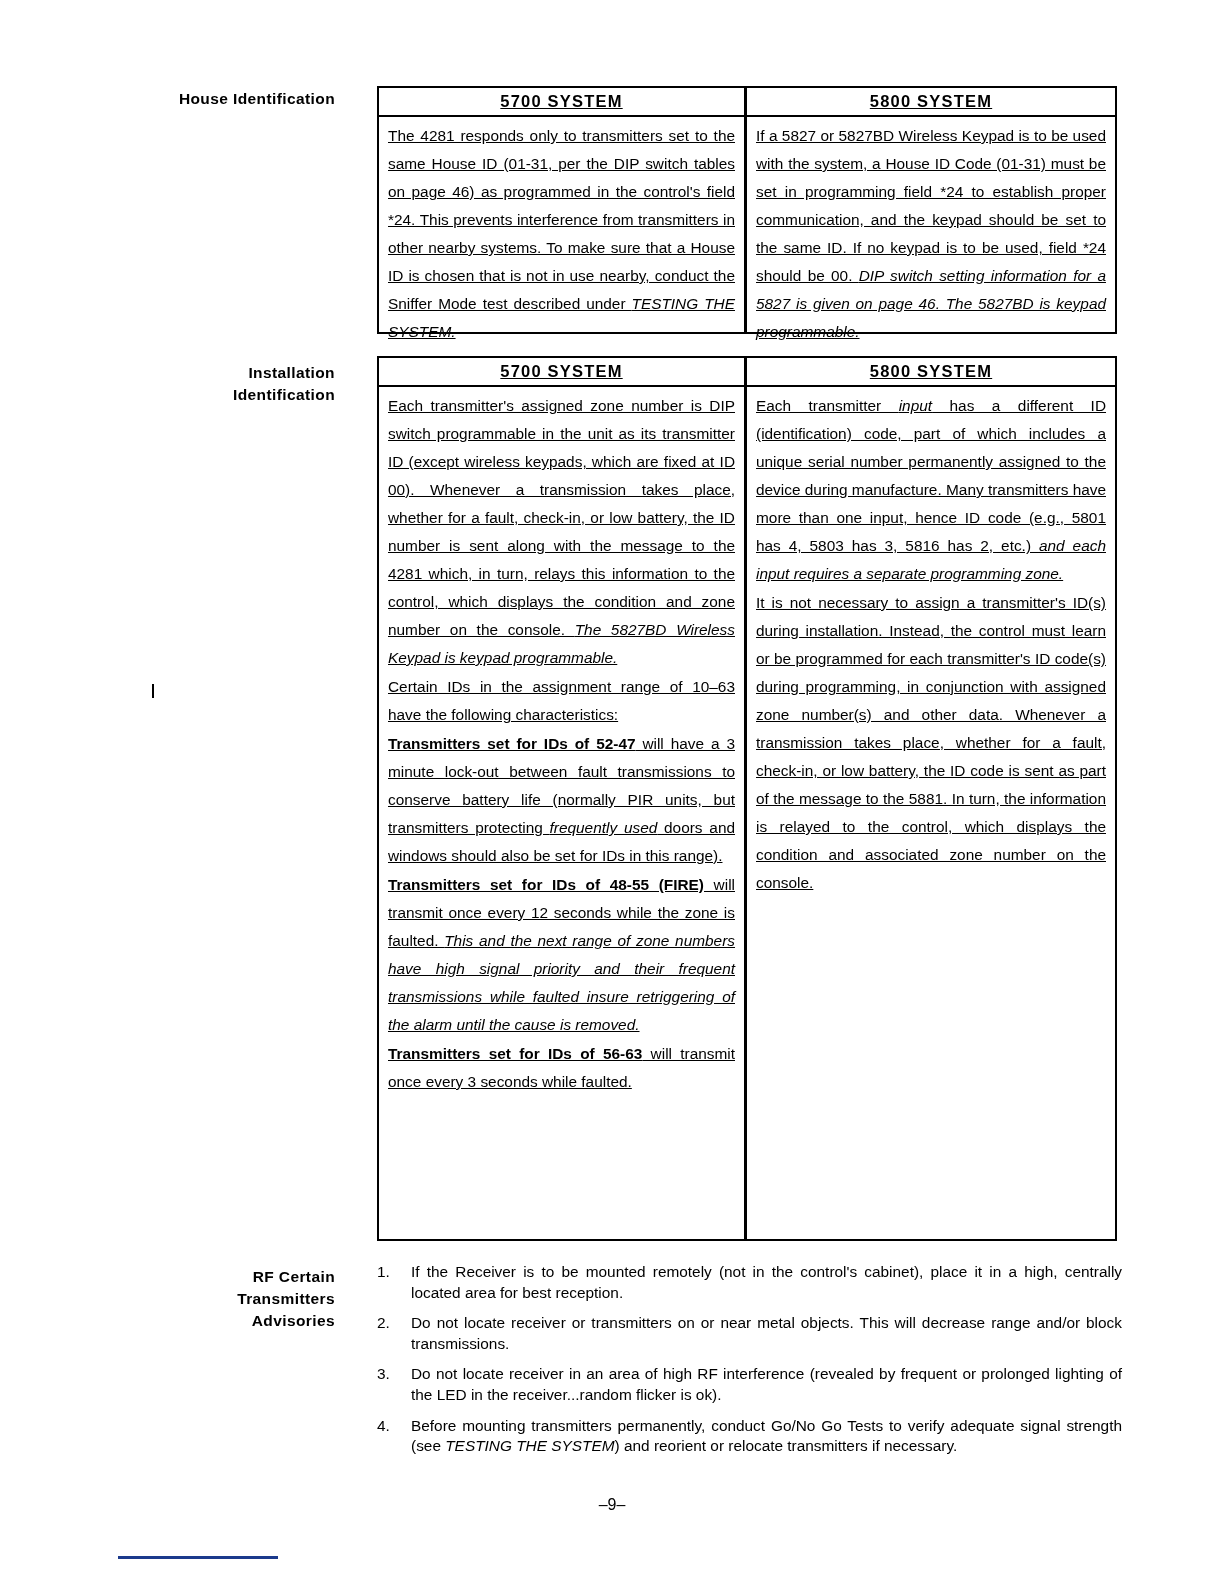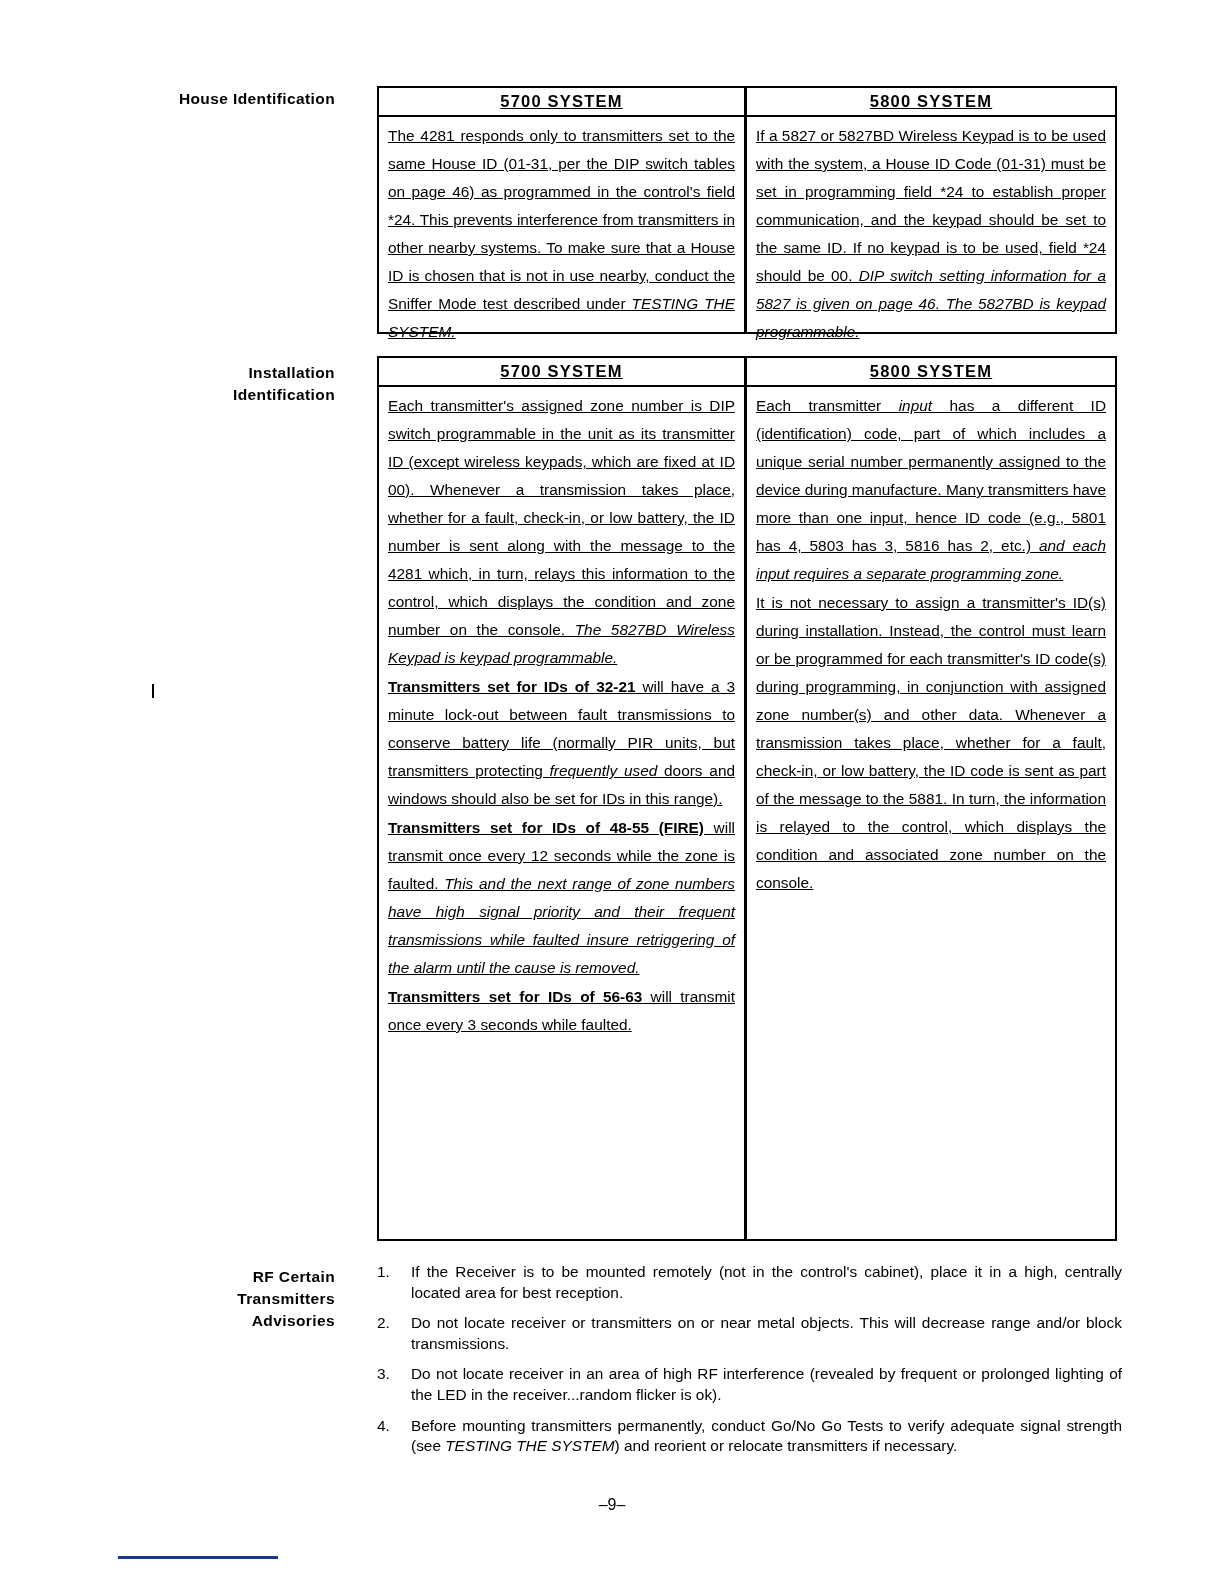--- a/index.html
+++ b/index.html
@@ -168,21 +168,22 @@
       </div>
     </div>
   </div>
 
   <div class="tbl" id="tbl-trans">
     <div class="tbl-inner">
       <div class="col left">
         <div class="col-head">5700   SYSTEM</div>
         <div class="col-body">
             <p>Each transmitter's assigned zone number is DIP switch programmable in the unit as its transmitter ID (except wireless keypads, which are fixed at ID 00). Whenever a transmission takes place, whether for a fault, check-in, or low battery, the ID number is sent along with the message to the 4281 which, in turn, relays this information to the control, which displays the condition and zone number on the console. <i>The 5827BD Wireless Keypad is keypad programmable.</i></p>
-            <p><b>Transmitters set for IDs of 32-21</b> will have a 3 minute lock-out between fault transmissions to conserve battery life (normally PIR units, but transmitters protecting <i>frequently used</i> doors and windows should also be set for IDs in this range).</p>
+            <p>Certain IDs in the assignment range of 10–63 have the following characteristics:</p>
+            <p><b>Transmitters set for IDs of 52-47</b> will have a 3 minute lock-out between fault transmissions to conserve battery life (normally PIR units, but transmitters protecting <i>frequently used</i> doors and windows should also be set for IDs in this range).</p>
             <p><b>Transmitters set for IDs of 48-55 (FIRE)</b> will transmit once every 12 seconds while the zone is faulted. <i>This and the next range of zone numbers have high signal priority and their frequent transmissions while faulted insure retriggering of the alarm until the cause is removed.</i></p>
             <p><b>Transmitters set for IDs of 56-63</b> will transmit once every 3 seconds while faulted.</p>
           </div>
       </div>
       <div class="col">
         <div class="col-head">5800   SYSTEM</div>
         <div class="col-body">
             <p>Each transmitter <i>input</i> has a different ID (identification) code, part of which includes a unique serial number permanently assigned to the device during manufacture. Many transmitters have more than one input, hence ID code (e.g., 5801 has 4, 5803 has 3, 5816 has 2, etc.) <i>and each input requires a separate programming zone.</i></p>
             <p>It is not necessary to assign a transmitter's ID(s) during installation. Instead, the control must learn or be programmed for each transmitter's ID code(s) during programming, in conjunction with assigned zone number(s) and other data. Whenever a transmission takes place, whether for a fault, check-in, or low battery, the ID code is sent as part of the message to the 5881. In turn, the information is relayed to the control, which displays the condition and associated zone number on the console.</p>
           </div>

